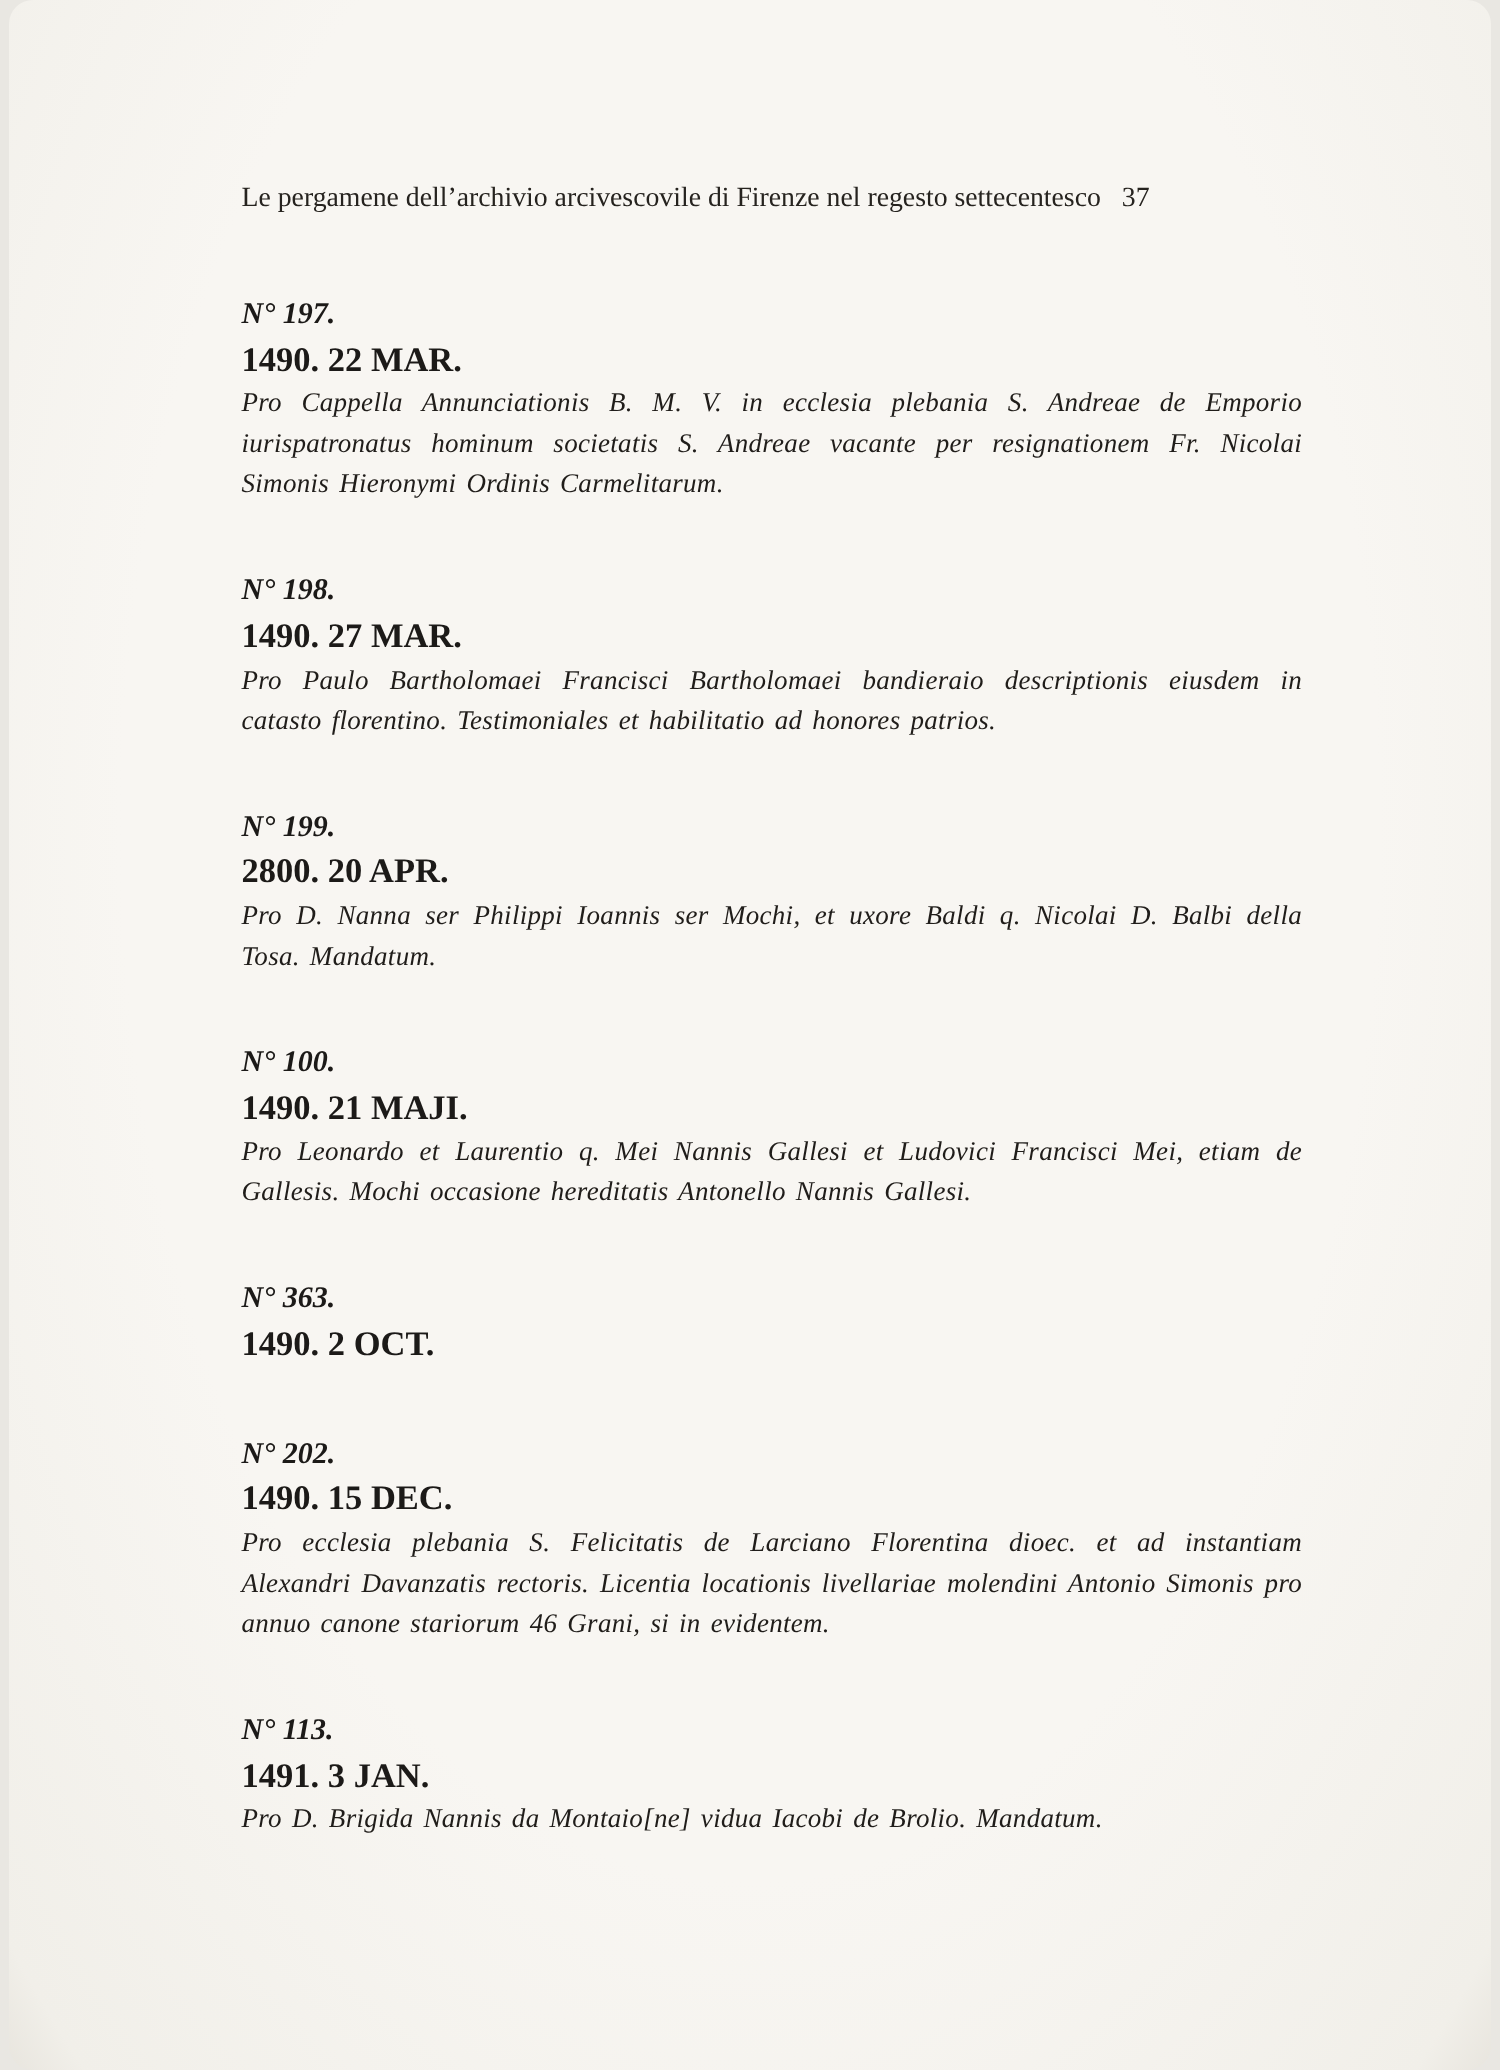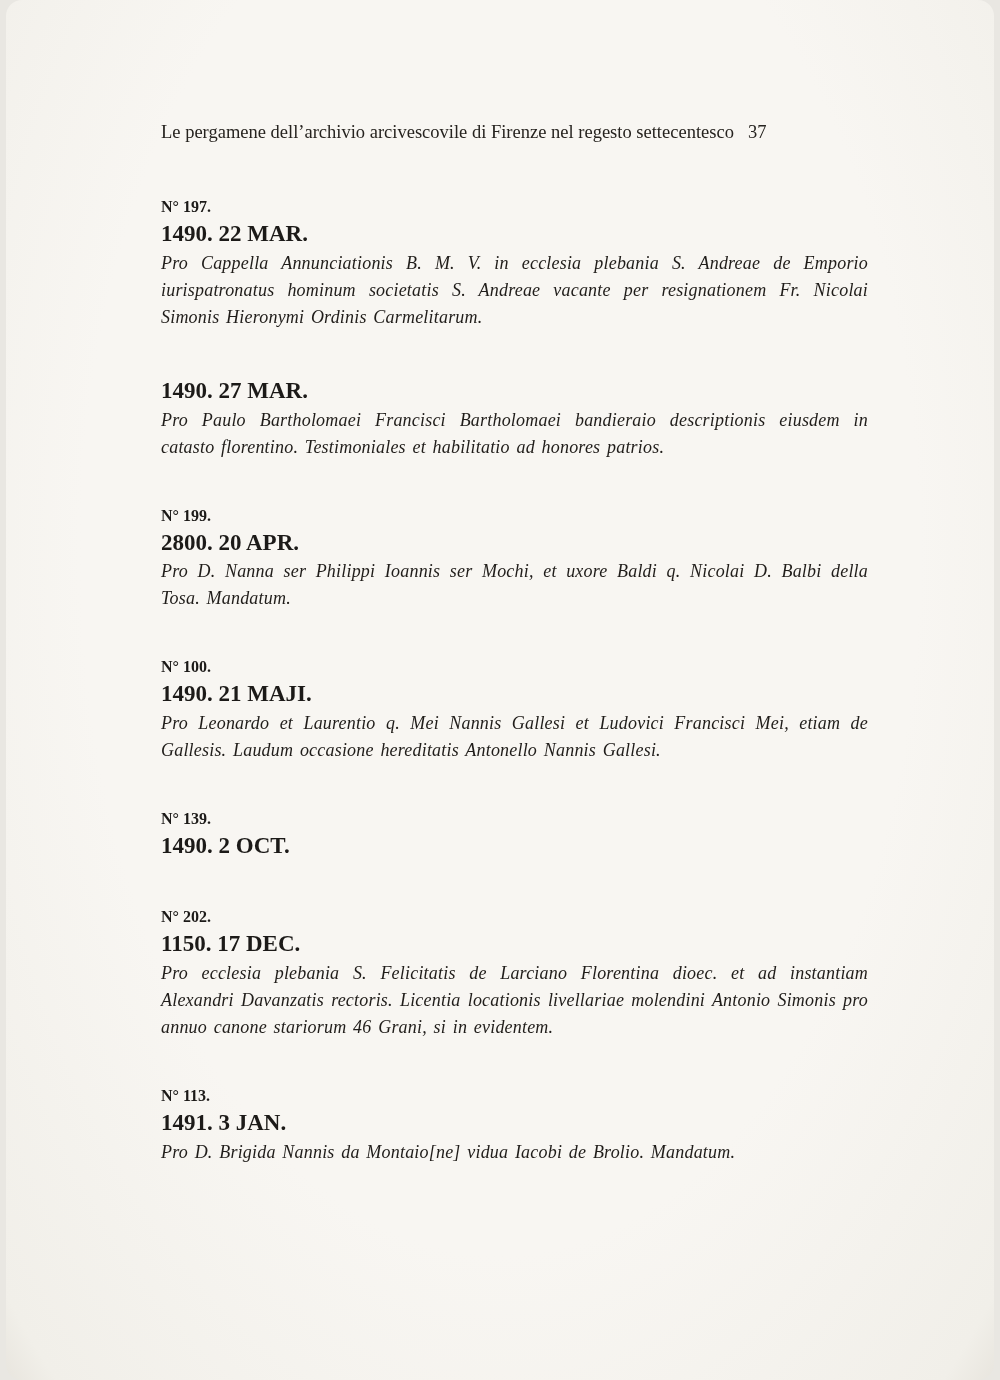--- a/index.html
+++ b/index.html
@@ -34,22 +34,23 @@
     margin-bottom: 52px;
   }
   .running-header .pagenum {
     margin-left: 14px;
   }
   .entry {
     margin-bottom: 44px;
   }
   .entry-number {
     font-weight: bold;
-    font-size: 16px;
+    font-size: 20px;
     line-height: 1.38;
+    font-style: italic;
   }
   .entry-date {
     font-weight: bold;
     font-size: 23px;
     line-height: 1.38;
   }
   .entry-text {
     font-style: italic;
     font-size: 18px;
     line-height: 1.5;
@@ -69,44 +70,45 @@
       <span>Le pergamene dell’archivio arcivescovile di Firenze nel regesto settecentesco</span><span class="pagenum">37</span>
     </div>
 
     <div class="entry">
       <div class="entry-number">N° 197.</div>
       <div class="entry-date">1490. 22 MAR.</div>
       <div class="entry-text">Pro Cappella Annunciationis B. M. V. in ecclesia plebania S. Andreae de Emporio iurispatronatus hominum societatis S. Andreae vacante per resignationem Fr. Nicolai Simonis Hieronymi Ordinis Carmelitarum.</div>
     </div>
 
     <div class="entry">
+      <div class="entry-number">N° 198.</div>
       <div class="entry-date">1490. 27 MAR.</div>
       <div class="entry-text">Pro Paulo Bartholomaei Francisci Bartholomaei bandieraio descriptionis eiusdem in catasto florentino. Testimoniales et habilitatio ad honores patrios.</div>
     </div>
 
     <div class="entry">
       <div class="entry-number">N° 199.</div>
       <div class="entry-date">2800. 20 APR.</div>
       <div class="entry-text">Pro D. Nanna ser Philippi Ioannis ser Mochi, et uxore Baldi q. Nicolai D. Balbi della Tosa. Mandatum.</div>
     </div>
 
     <div class="entry">
       <div class="entry-number">N° 100.</div>
       <div class="entry-date">1490. 21 MAJI.</div>
-      <div class="entry-text">Pro Leonardo et Laurentio q. Mei Nannis Gallesi et Ludovici Francisci Mei, etiam de Gallesis. Laudum occasione hereditatis Antonello Nannis Gallesi.</div>
+      <div class="entry-text">Pro Leonardo et Laurentio q. Mei Nannis Gallesi et Ludovici Francisci Mei, etiam de Gallesis. Mochi occasione hereditatis Antonello Nannis Gallesi.</div>
     </div>
 
     <div class="entry">
-      <div class="entry-number">N° 139.</div>
+      <div class="entry-number">N° 363.</div>
       <div class="entry-date">1490. 2 OCT.</div>
     </div>
 
     <div class="entry">
       <div class="entry-number">N° 202.</div>
-      <div class="entry-date">1150. 17 DEC.</div>
+      <div class="entry-date">1490. 15 DEC.</div>
       <div class="entry-text">Pro ecclesia plebania S. Felicitatis de Larciano Florentina dioec. et ad instantiam Alexandri Davanzatis rectoris. Licentia locationis livellariae molendini Antonio Simonis pro annuo canone stariorum 46 Grani, si in evidentem.</div>
     </div>
 
     <div class="entry">
       <div class="entry-number">N° 113.</div>
       <div class="entry-date">1491. 3 JAN.</div>
       <div class="entry-text">Pro D. Brigida Nannis da Montaio[ne] vidua Iacobi de Brolio. Mandatum.</div>
     </div>
 
   </div>

